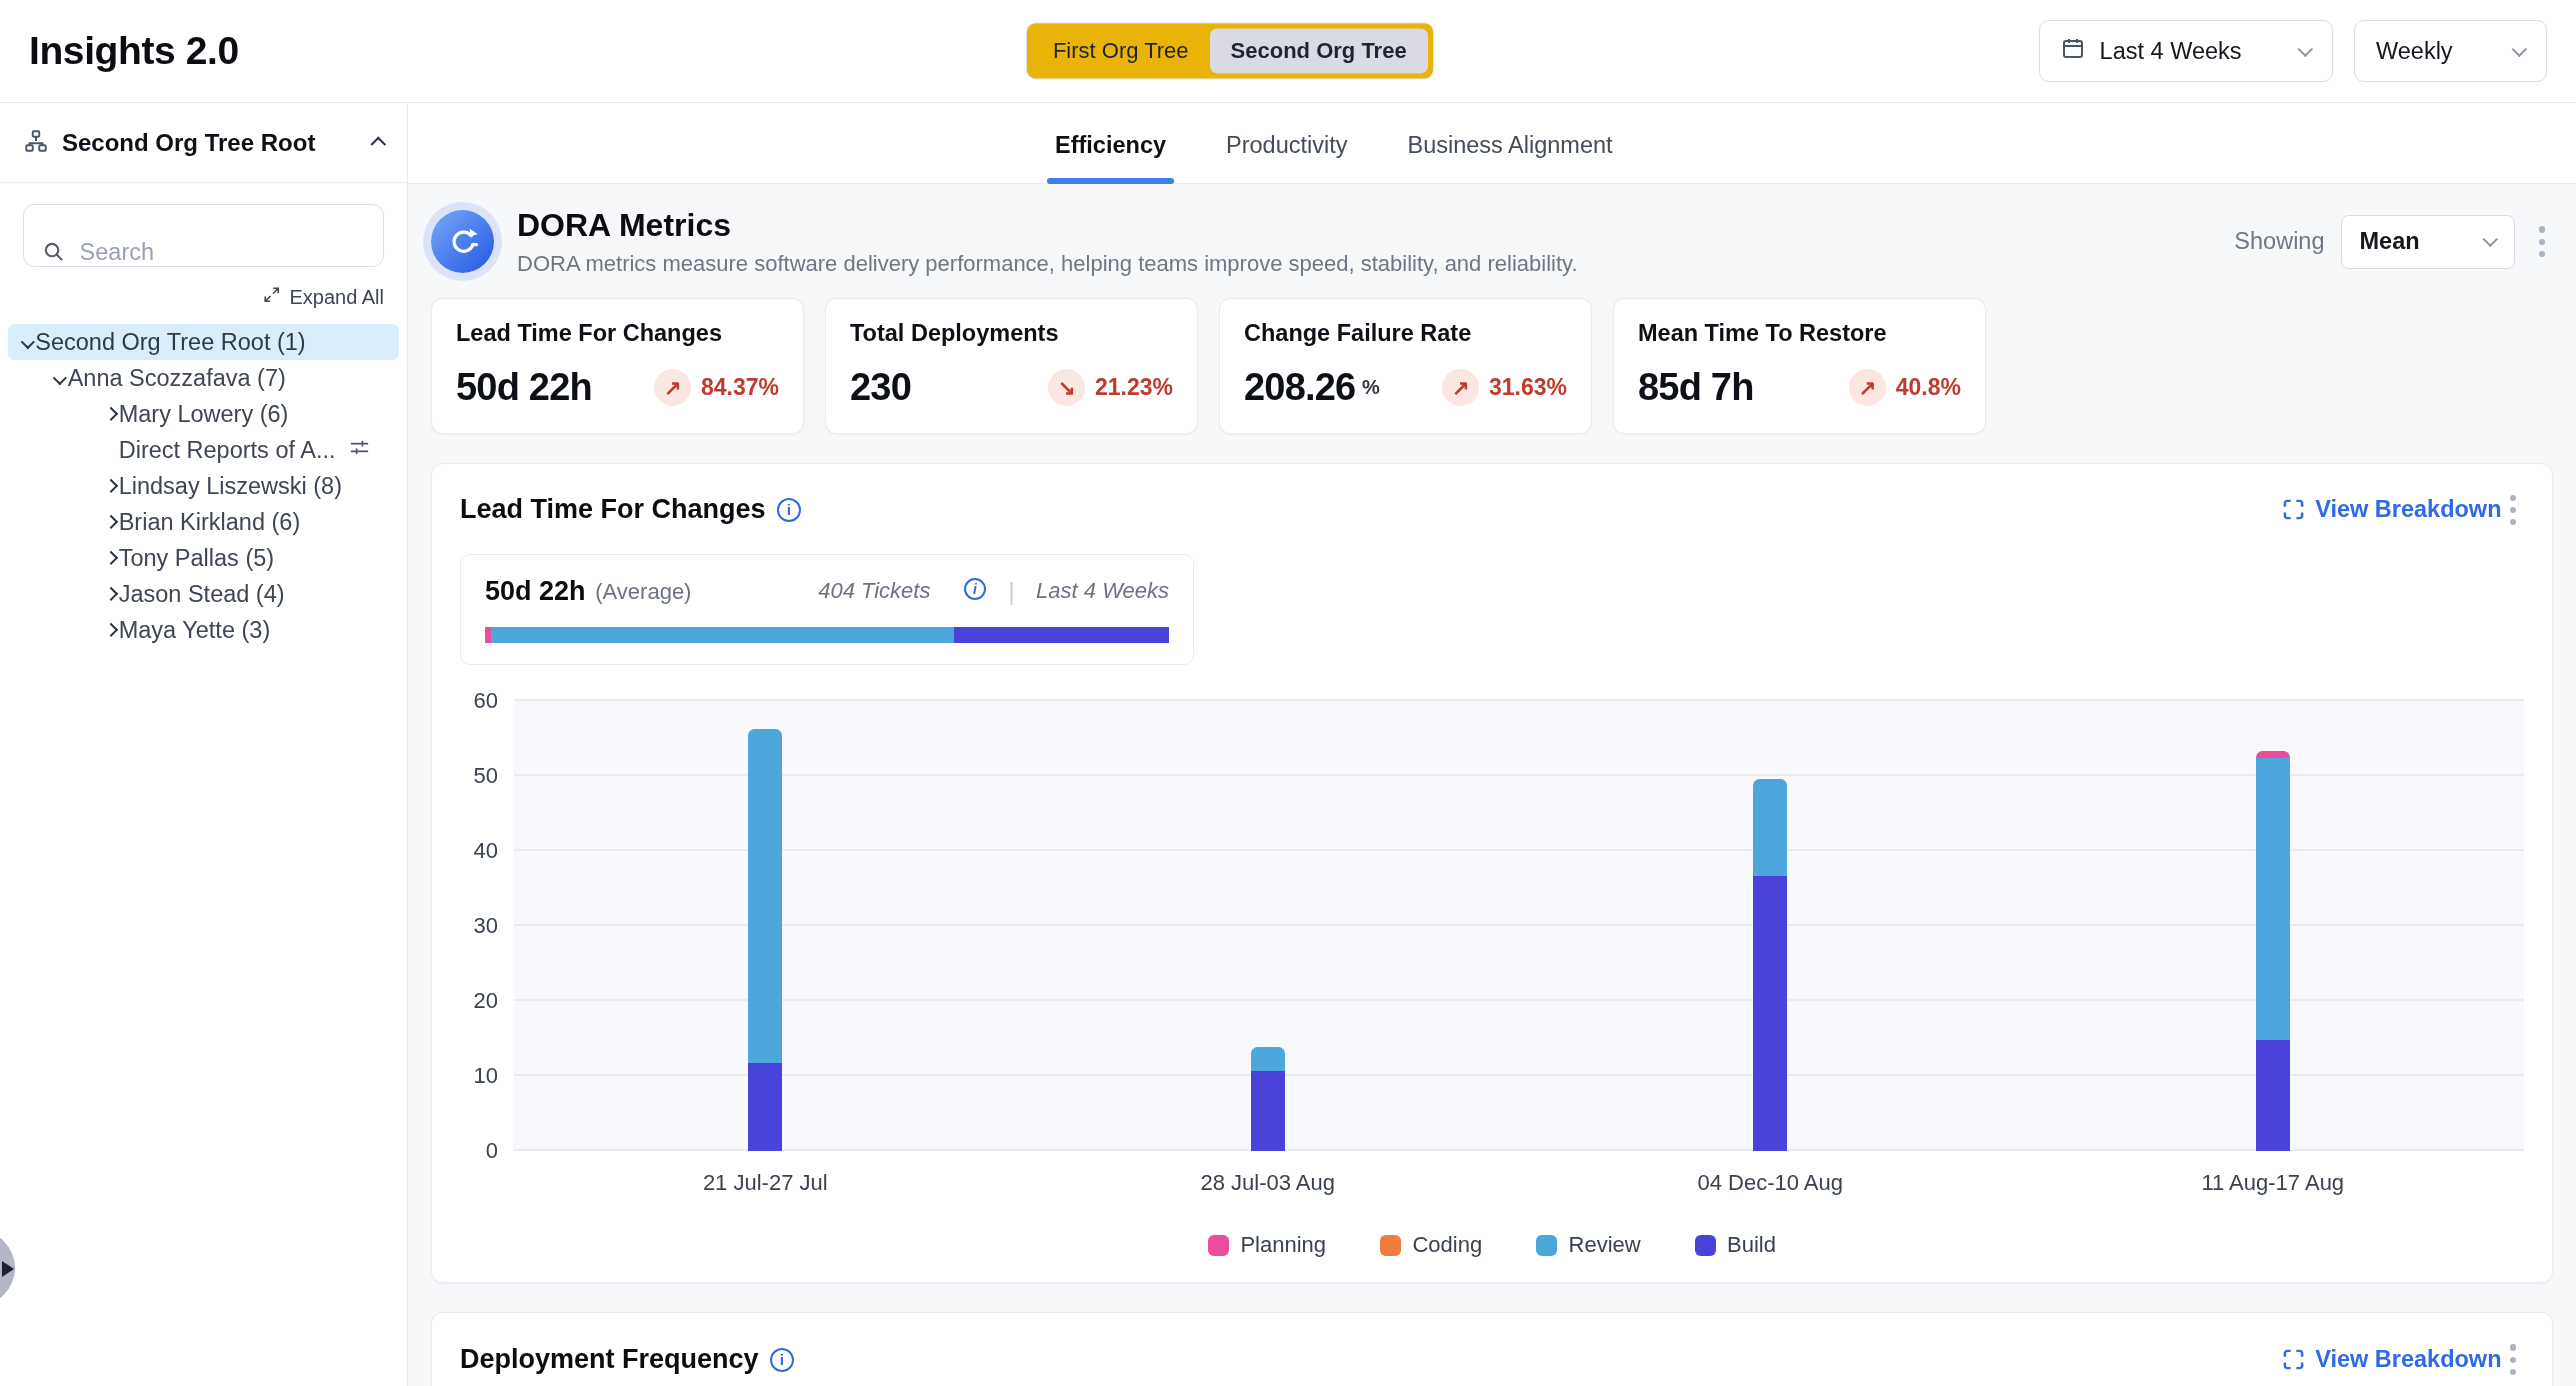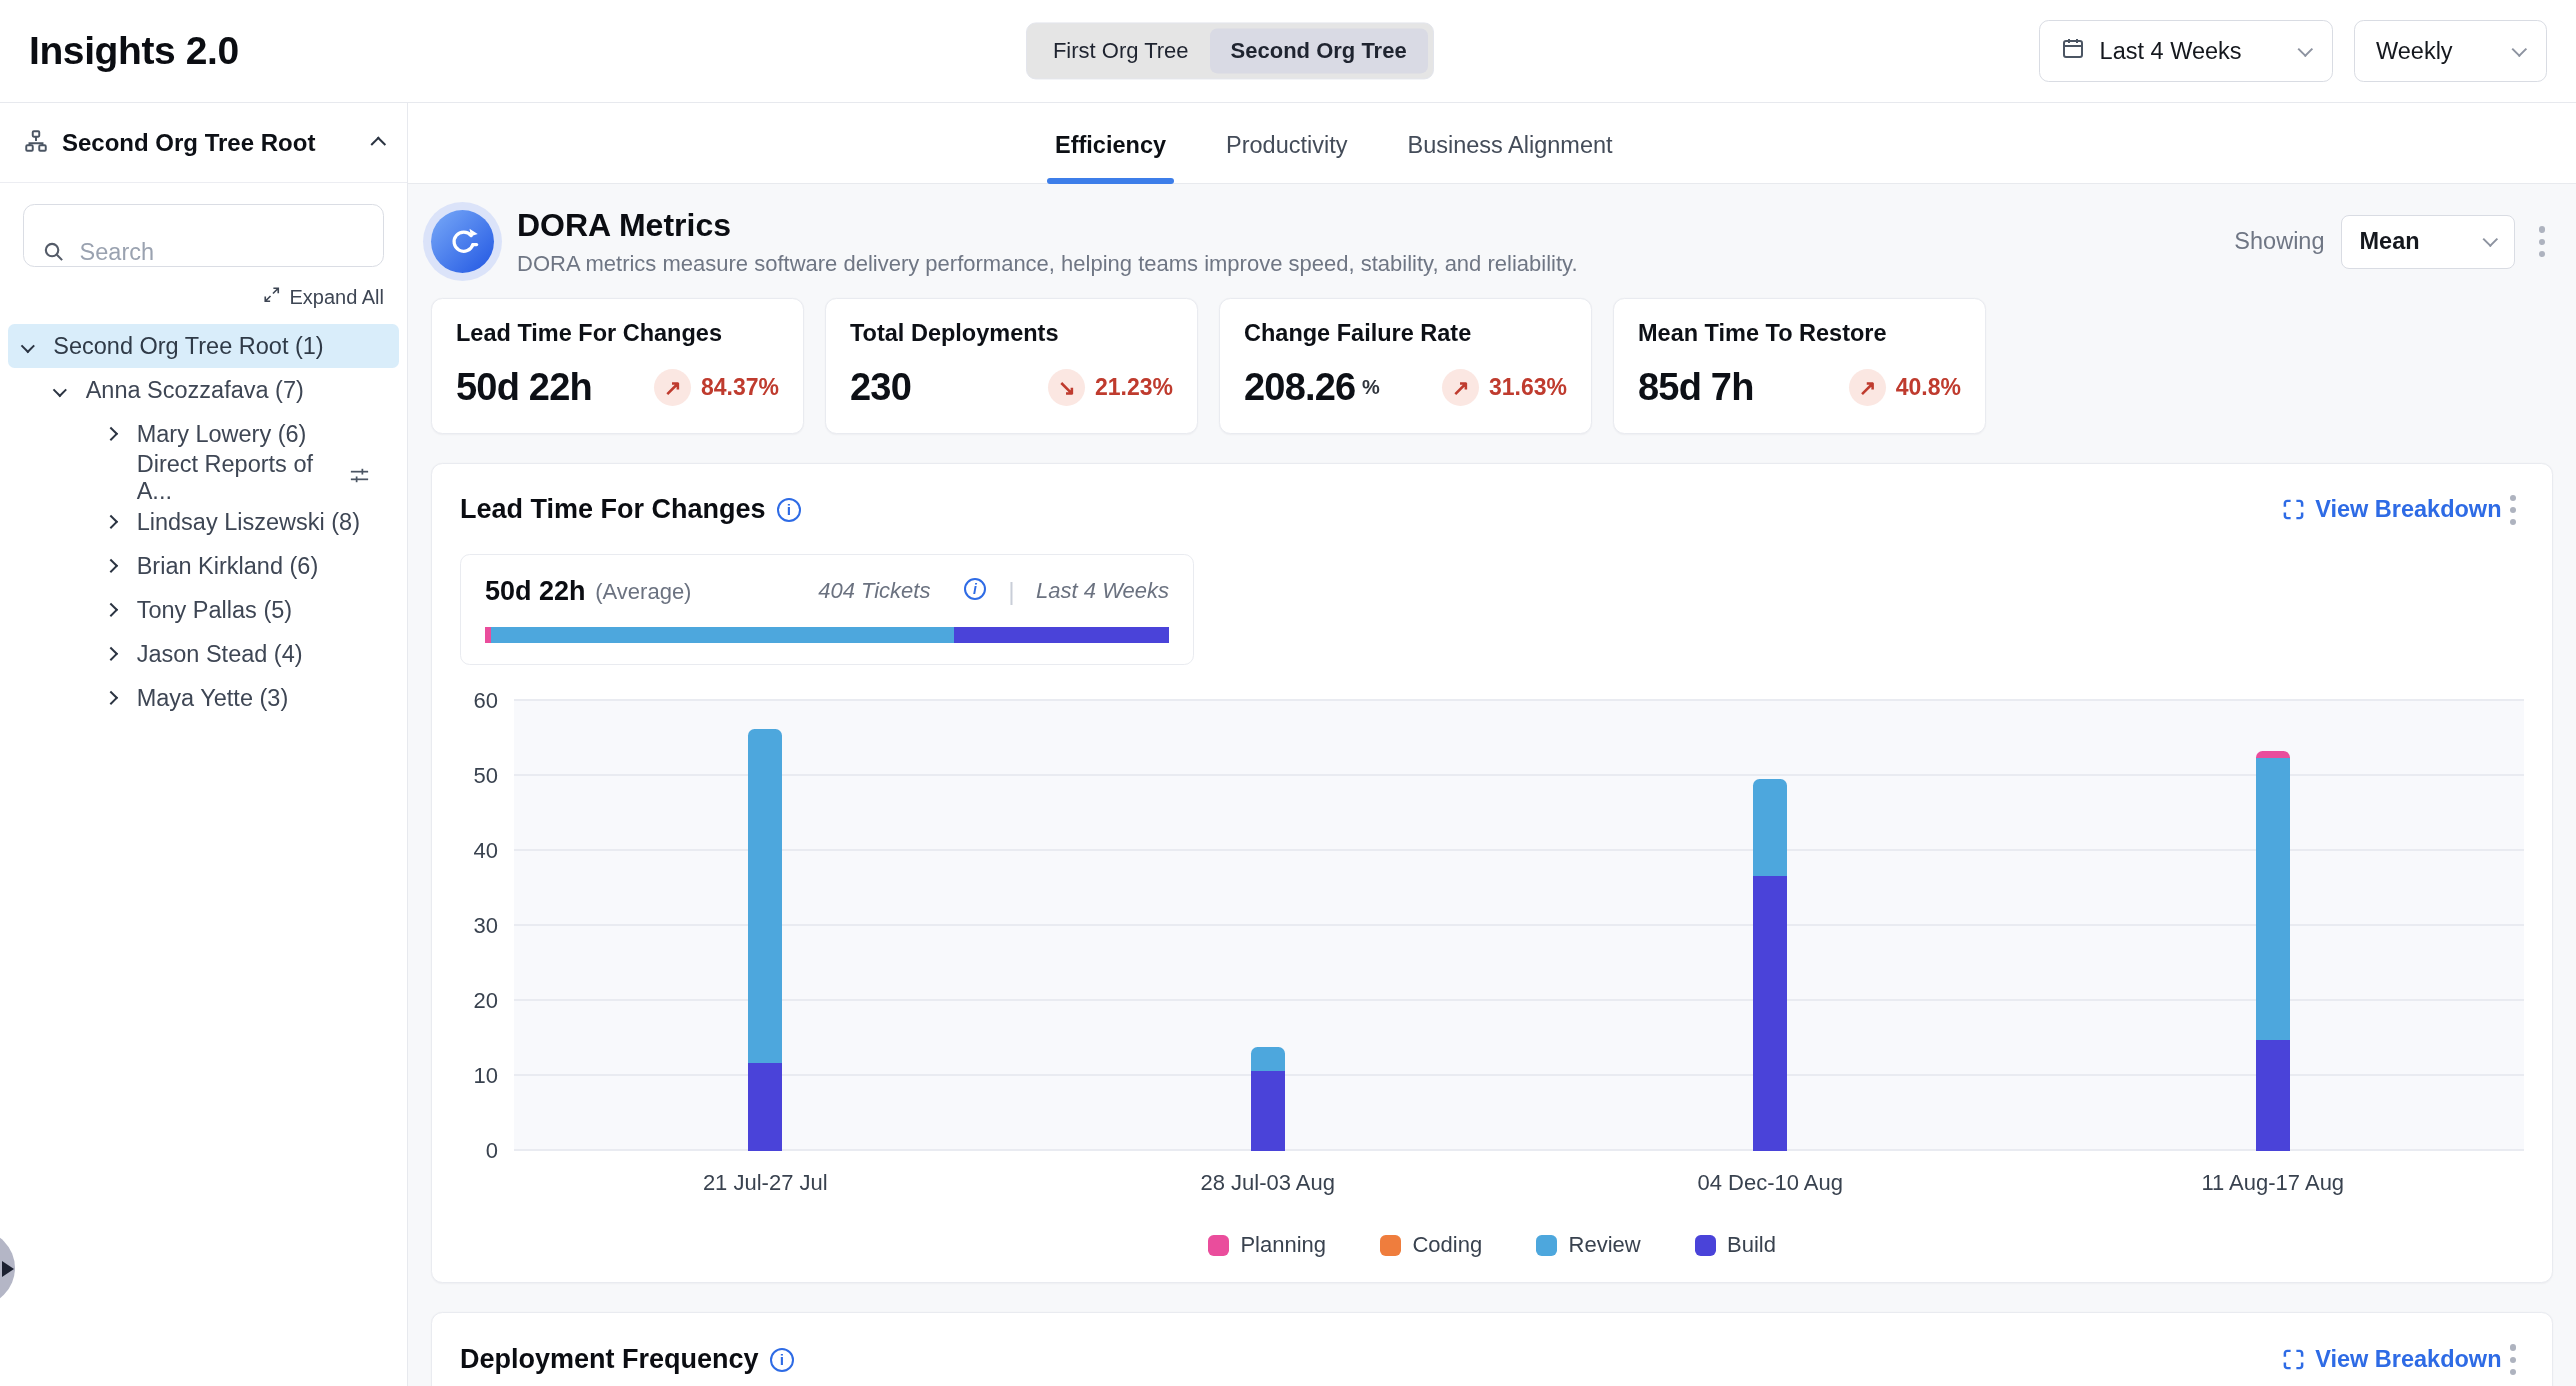--- a/index.html
+++ b/index.html
@@ -2,21 +2,21 @@
 <html style="font-size:13px"><head>
 <meta charset="utf-8">
 <style>
   * { box-sizing: border-box; margin: 0; padding: 0; }
   html,body { width:2576px; height:1386px; overflow:hidden; }
   body { font-family:"Liberation Sans", sans-serif; background:#ffffff; color:#0d1016; position:relative; }
 
   
   .topbar { height:103px; border-bottom:0.8px solid #e7e9ee; display:flex; align-items:center; padding:0 29px; position:relative; background:#fff; }
   .app-title { font-size:39px; font-weight:800; letter-spacing:-0.4px; color:#0b0d12; }
-  .toggle { position:absolute; left:1026px; top:50%; transform:translateY(-50%); display:flex; background:#e5e5e5; border:0.8px solid #e3e5ec; border-radius:9.7px; padding:4.9px; }
+  .toggle { position:absolute; left:1026px; top:50%; transform:translateY(-50%); display:flex; background:#eab308; border:0.8px solid #e3e5ec; border-radius:9.7px; padding:4.9px; }
   .toggle-btn { font-size:22px; color:#1f2430; padding:9.7px 21px; border-radius:7.3px; white-space:nowrap; cursor:pointer; }
   .toggle-btn.selected { background:#d9dae4; font-weight:700; }
   .topbar-right { margin-left:auto; display:flex; gap:21px; align-items:center; }
   .select { display:flex; align-items:center; gap:14.6px; border:0.8px solid #d9dce3; border-radius:9.7px; background:#fff; padding:0 21px; height:62px; font-size:23.5px; color:#15181e; cursor:pointer; }
   .sel-range { width:294px; }
   .sel-gran { width:193px;align-items:center; }
   .select .lbl { flex:1; }
   .chev { width:10.6px; height:10.6px; border-right:2.4px solid #8d93a0; border-bottom:2.4px solid #8d93a0; display:inline-block; }
   .chev-down { transform:rotate(45deg) translate(-1.6px,-1.6px); }
   .chev-up { transform:rotate(-135deg) translate(-1.6px,-1.6px); }
@@ -25,21 +25,21 @@
   
   .shell { display:flex; height:1283px; }
   .sidebar { width:408px; min-width:408px; border-right:0.8px solid #e7e9ee; background:#fff; }
   .side-head { height:80px; display:flex; align-items:center; padding:0 23px; border-bottom:0.8px solid #ecedf2; }
   .side-title { font-size:24px; font-weight:700; margin-left:13px; flex:1; color:#0d1016; }
   .search { margin:21px 23px 0; height:63px; border:1.6px solid #dadde4; border-radius:11.4px; display:flex; align-items:flex-end; padding:0 18px; gap:14.6px; background:#fff; }
   .search input { border:none; outline:none; font-size:23.5px; color:#3e4654; width:100%; font-family:inherit; }
   .search input::placeholder { color:#9aa2b0; }
   .expand-all { display:flex; justify-content:flex-end; align-items:center; gap:8px; margin:18px 23px 11.4px; font-size:20px; color:#3e4654; cursor:pointer; }
   .tree { padding-top:3.2px; }
-  .trow { height:44px; display:flex; align-items:center; gap:21px; font-size:23.5px; color:#3e4654; cursor:pointer; }
+  .trow { height:36px; display:flex; align-items:center; gap:3px; font-size:23.5px; color:#3e4654; cursor:pointer; }
   .lv0 { padding-left:23px; }
   .lv1 { padding-left:55px; }
   .lv2 { padding-left:106px; }
   .trow.selected { background:#d9edfa; border-radius:6.5px; margin:0 8px; padding-left:14.6px; color:#2f3a47; }
   .trow .tchev { width:9.7px; height:9.7px; border-right:2.8px solid #2b3442; border-bottom:2.8px solid #2b3442; display:inline-block; flex:none; }
   .trow.st-expanded .tchev { transform:rotate(45deg); }
   .trow.st-collapsed .tchev { transform:rotate(-45deg); }
   .trow.st-leaf .tchev { visibility:hidden; }
   .filter-ic { margin-left:auto; margin-right:36px; flex:none; }
 

